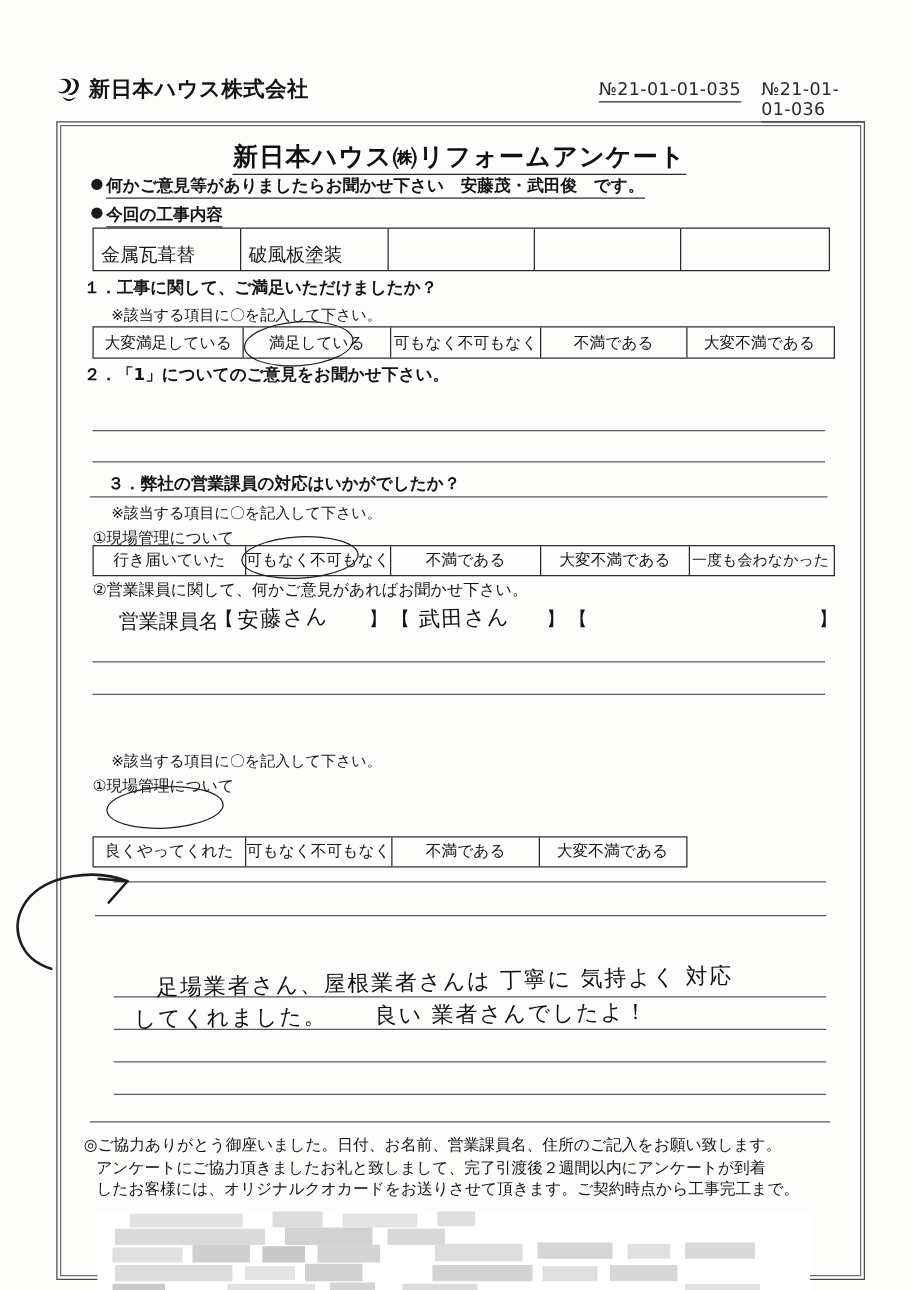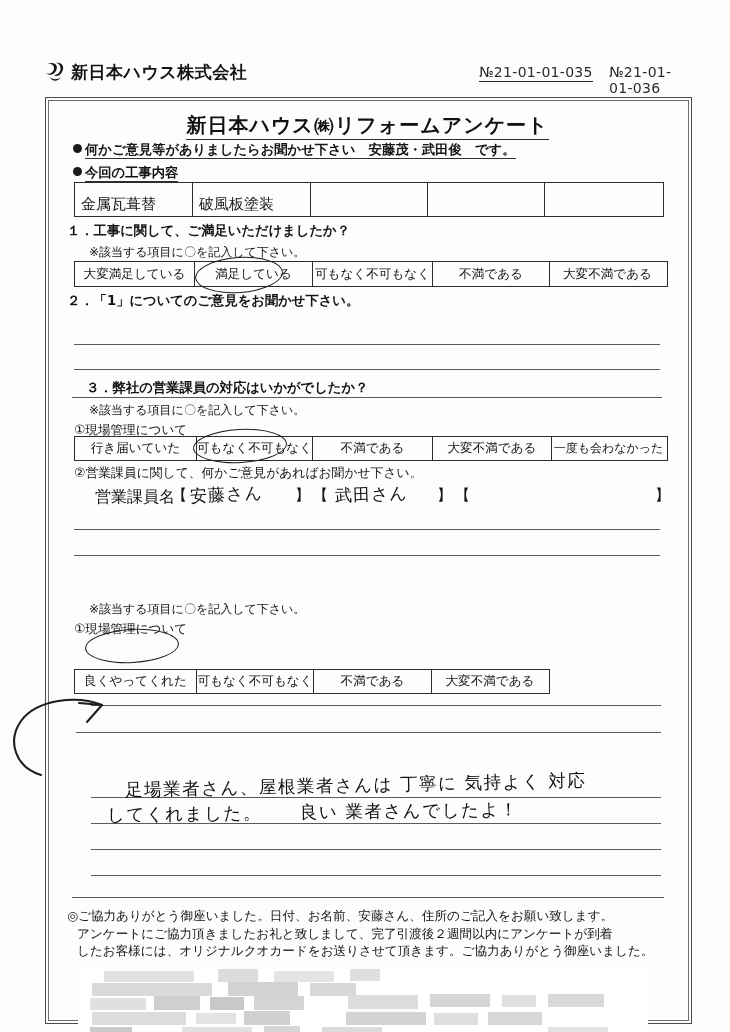--- a/index.html
+++ b/index.html
@@ -190,23 +190,23 @@
     <div class="rule" style="left:46px;top:726px;width:570px;"></div>
     <div class="rule" style="left:46px;top:752px;width:570px;"></div>
     <div class="rule" style="left:46px;top:778px;width:570px;"></div>
 
     <div class="hw" style="left:80px;top:676px;font-size:17.5px;letter-spacing:1.5px;transform:rotate(-1.2deg);">足場業者さん、屋根業者さんは 丁寧に 気持よく 対応</div>
     <div class="hw" style="left:62px;top:703px;font-size:17.5px;letter-spacing:1.5px;transform:rotate(-0.8deg);">してくれました。　　良い 業者さんでしたよ！</div>
 
     <div class="sep" style="left:27px;top:800px;width:592px;"></div>
 
     <div class="foot" style="top:810px;width:610px;">
-      <div>◎ご協力ありがとう御座いました。日付、お名前、安藤さん、住所のご記入をお願い致します。</div>
+      <div>◎ご協力ありがとう御座いました。日付、お名前、営業課員名、住所のご記入をお願い致します。</div>
       <div style="padding-left:10px;">アンケートにご協力頂きましたお礼と致しまして、完了引渡後２週間以内にアンケートが到着</div>
-      <div style="padding-left:10px;">したお客様には、オリジナルクオカードをお送りさせて頂きます。ご協力ありがとう御座いました。</div>
+      <div style="padding-left:10px;">したお客様には、オリジナルクオカードをお送りさせて頂きます。ご契約時点から工事完工まで。</div>
     </div>
 
     <div class="redact" style="left:33px;top:872px;width:570px;height:72px;">
       <i style="left:26px;top:2px;width:90px;height:11px;background:#e2e2e2;"></i>
       <i style="left:140px;top:0px;width:40px;height:13px;background:#dcdcdc;"></i>
       <i style="left:196px;top:2px;width:60px;height:11px;background:#e4e4e4;"></i>
       <i style="left:272px;top:0px;width:30px;height:12px;background:#dedede;"></i>
       <i style="left:14px;top:14px;width:120px;height:13px;background:#dadada;"></i>
       <i style="left:150px;top:13px;width:70px;height:14px;background:#d2d2d2;"></i>
       <i style="left:232px;top:14px;width:46px;height:13px;background:#d8d8d8;"></i>

